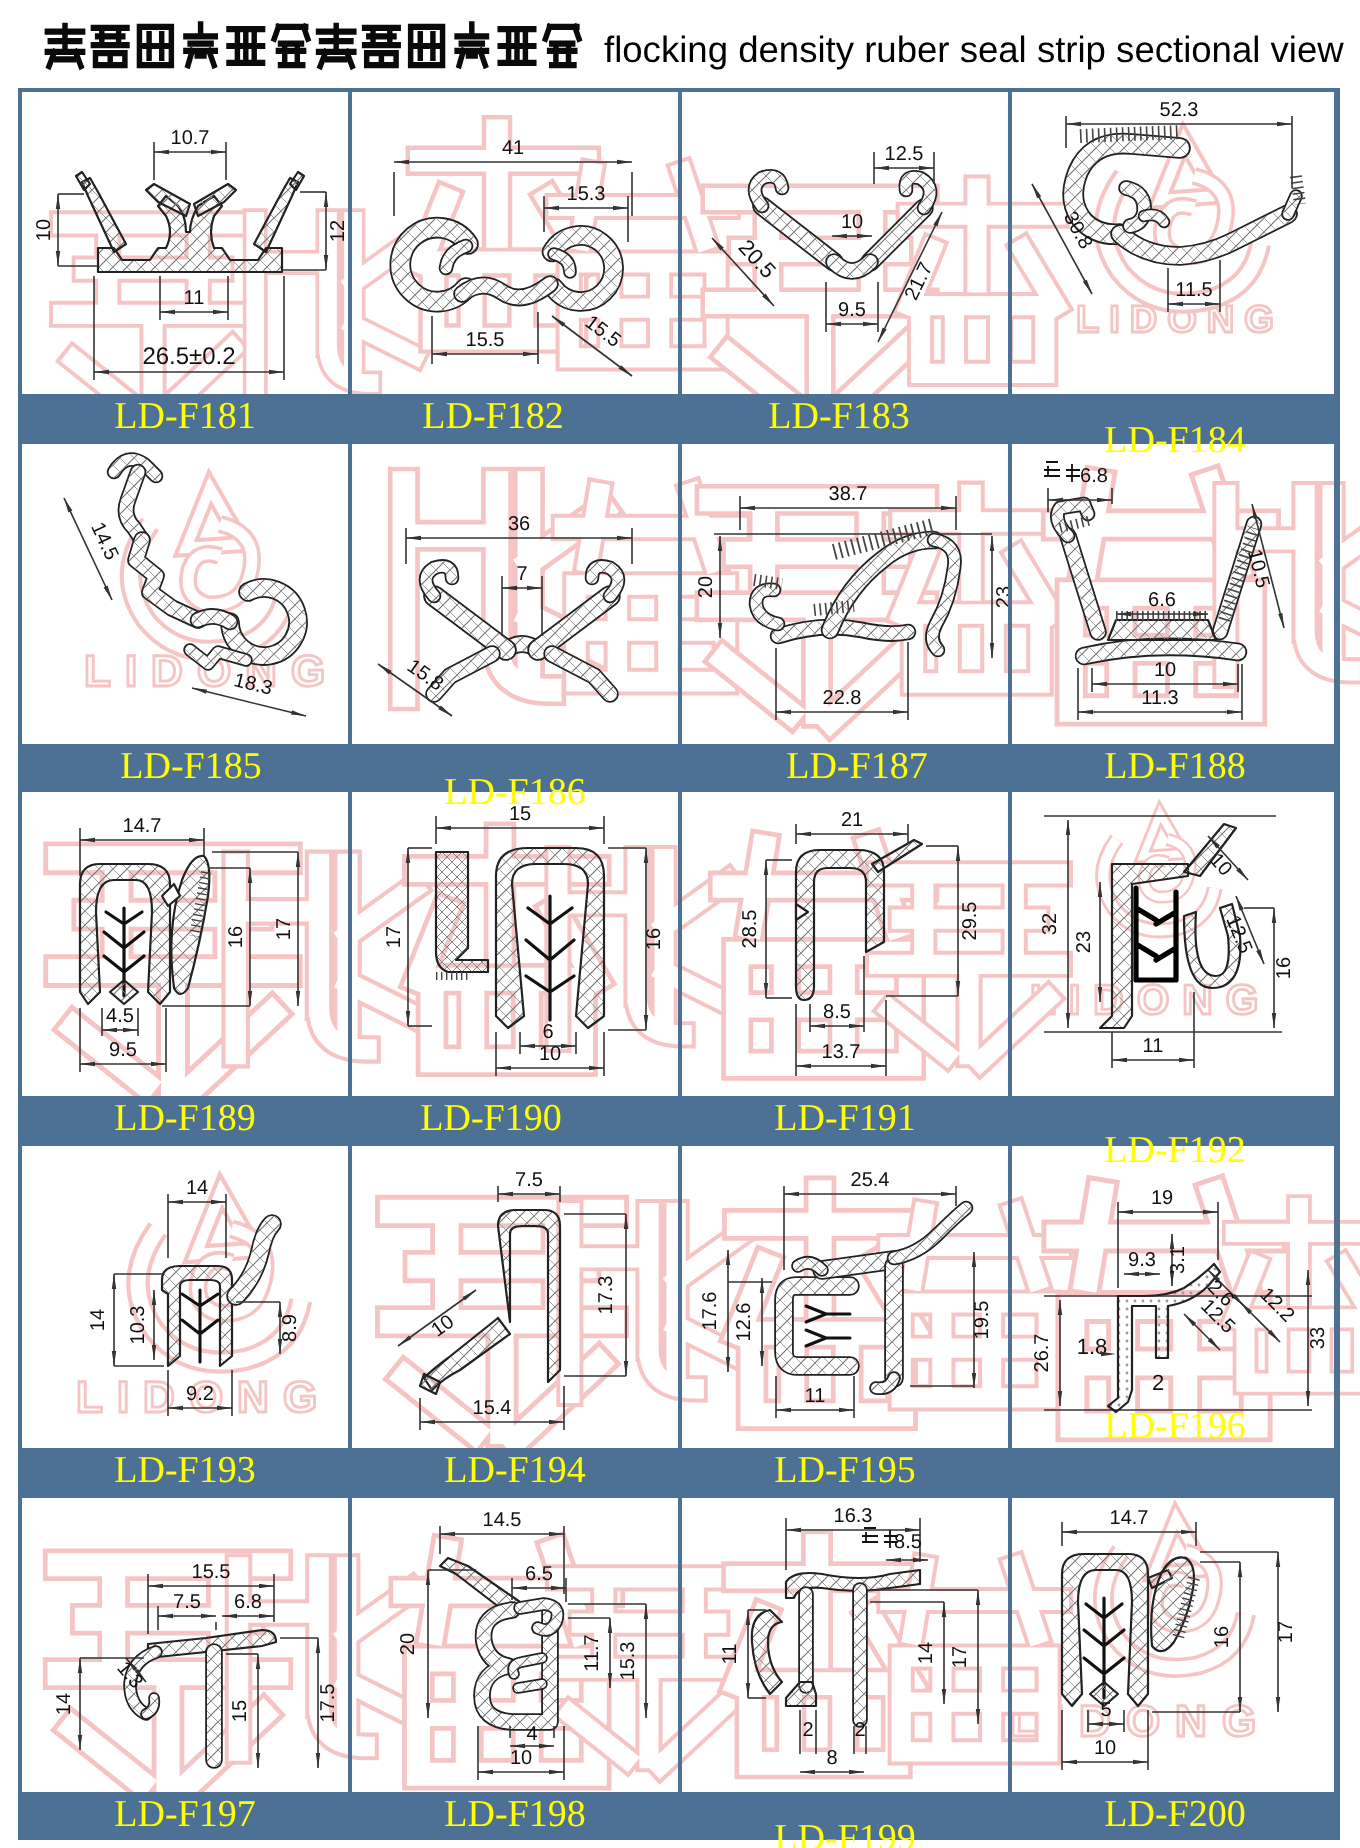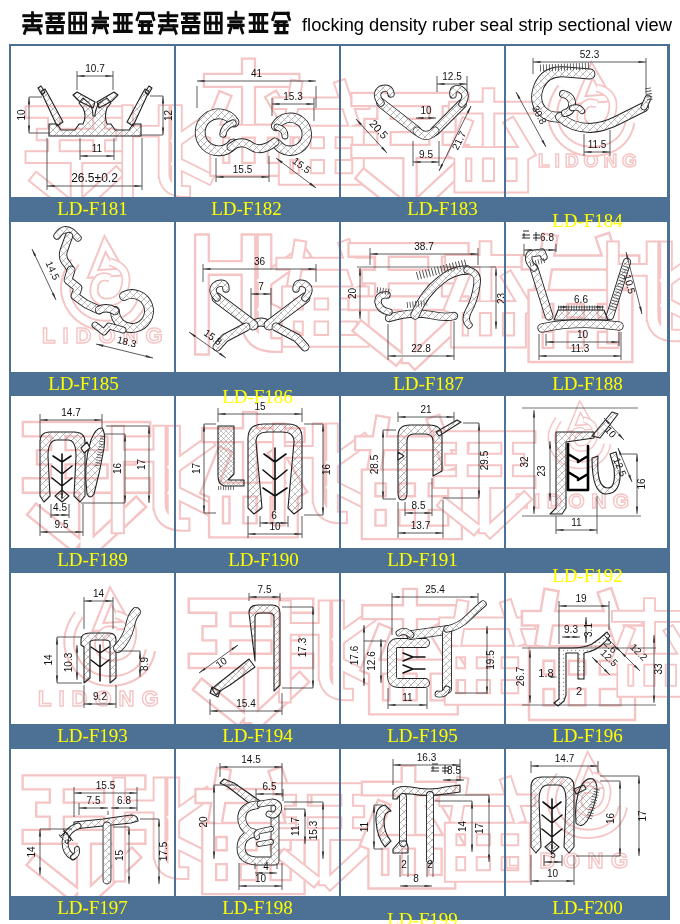--- a/index.html
+++ b/index.html
@@ -222,37 +222,37 @@
   </svg>
 <div class="bar" style="left:9px;top:44px;width:660px;height:2px;z-index:4"></div>
 <div class="vl" style="left:9px;top:44px;height:876px;width:2px;z-index:4"></div>
 <div class="vl" style="left:174px;top:44px;height:876px;width:2px;z-index:4"></div>
 <div class="vl" style="left:339px;top:44px;height:876px;width:2px;z-index:4"></div>
 <div class="vl" style="left:504px;top:44px;height:876px;width:2px;z-index:4"></div>
 <div class="vl" style="left:667px;top:44px;height:876px;width:3px;z-index:4"></div>
 <div class="bar" style="left:9px;top:197px;width:660px;height:25px;z-index:2"></div>
 <div class="lab" style="left:11px;top:198px;z-index:3">LD-F181</div>
 <div class="lab" style="left:165px;top:198px;z-index:3">LD-F182</div>
-<div class="lab" style="left:361px;top:198px;z-index:3">LD-F183</div>
+<div class="lab" style="left:338px;top:198px;z-index:3">LD-F183</div>
 <div class="lab" style="left:506px;top:210px;z-index:3">LD-F184</div>
 <div class="bar" style="left:9px;top:372px;width:660px;height:24px;z-index:2"></div>
-<div class="lab" style="left:2px;top:373px;z-index:3">LD-F185</div>
+<div class="lab" style="left:14px;top:373px;z-index:3">LD-F185</div>
 <div class="lab" style="left:176px;top:386px;z-index:3">LD-F186</div>
 <div class="lab" style="left:347px;top:373px;z-index:3">LD-F187</div>
 <div class="lab" style="left:506px;top:373px;z-index:3">LD-F188</div>
 <div class="bar" style="left:9px;top:548px;width:660px;height:25px;z-index:2"></div>
 <div class="lab" style="left:11px;top:549px;z-index:3">LD-F189</div>
-<div class="lab" style="left:182px;top:549px;z-index:3">LD-F190</div>
+<div class="lab" style="left:164px;top:549px;z-index:3">LD-F190</div>
 <div class="lab" style="left:341px;top:549px;z-index:3">LD-F191</div>
 <div class="lab" style="left:506px;top:565px;z-index:3">LD-F192</div>
 <div class="bar" style="left:9px;top:724px;width:660px;height:25px;z-index:2"></div>
 <div class="lab" style="left:11px;top:725px;z-index:3">LD-F193</div>
 <div class="lab" style="left:176px;top:725px;z-index:3">LD-F194</div>
 <div class="lab" style="left:341px;top:725px;z-index:3">LD-F195</div>
-<div class="lab" style="left:506px;top:725px;z-index:3">LD-F196</div>
+<div class="lab" style="left:506px;top:703px;z-index:3">LD-F196</div>
 <div class="bar" style="left:9px;top:896px;width:660px;height:24px;z-index:2"></div>
 <div class="lab" style="left:11px;top:897px;z-index:3">LD-F197</div>
 <div class="lab" style="left:176px;top:897px;z-index:3">LD-F198</div>
 <div class="lab" style="left:341px;top:909px;z-index:3">LD-F199</div>
 <div class="lab" style="left:506px;top:897px;z-index:3">LD-F200</div>
 <svg class="cell" style="left:11px;top:46px;z-index:2" width="163" height="151" viewBox="0 0 163 151">
     <path d="M38,78 L38,90 L130,90 L130,78 L122,78 L118,84 L104,84 L100,78 L96,78 Q93,70 96,62 L100,57 L96,52 L88,57 Q84,64 84,70 L82,70 Q82,62 78,57 L72,52 L68,57 L72,62 Q76,70 72,78 L68,78 L64,84 L50,84 L46,78 Z" fill="url(#xh)" stroke="#222" stroke-width="1.1" stroke-linejoin="round"></path>
     <path d="M46,80 L33,52 L30,45 L34,43 L38,50 L52,76 Z" fill="url(#xh)" stroke="#222" stroke-width="1.1" stroke-linejoin="round"></path>
     <path d="M31,49 L27,42 L30,40 L34,46 Z" fill="url(#xh)" stroke="#222" stroke-width="1.1" stroke-linejoin="round"></path>
     <path d="M122,80 L135,52 L138,45 L134,43 L130,50 L116,76 Z" fill="url(#xh)" stroke="#222" stroke-width="1.1" stroke-linejoin="round"></path>

